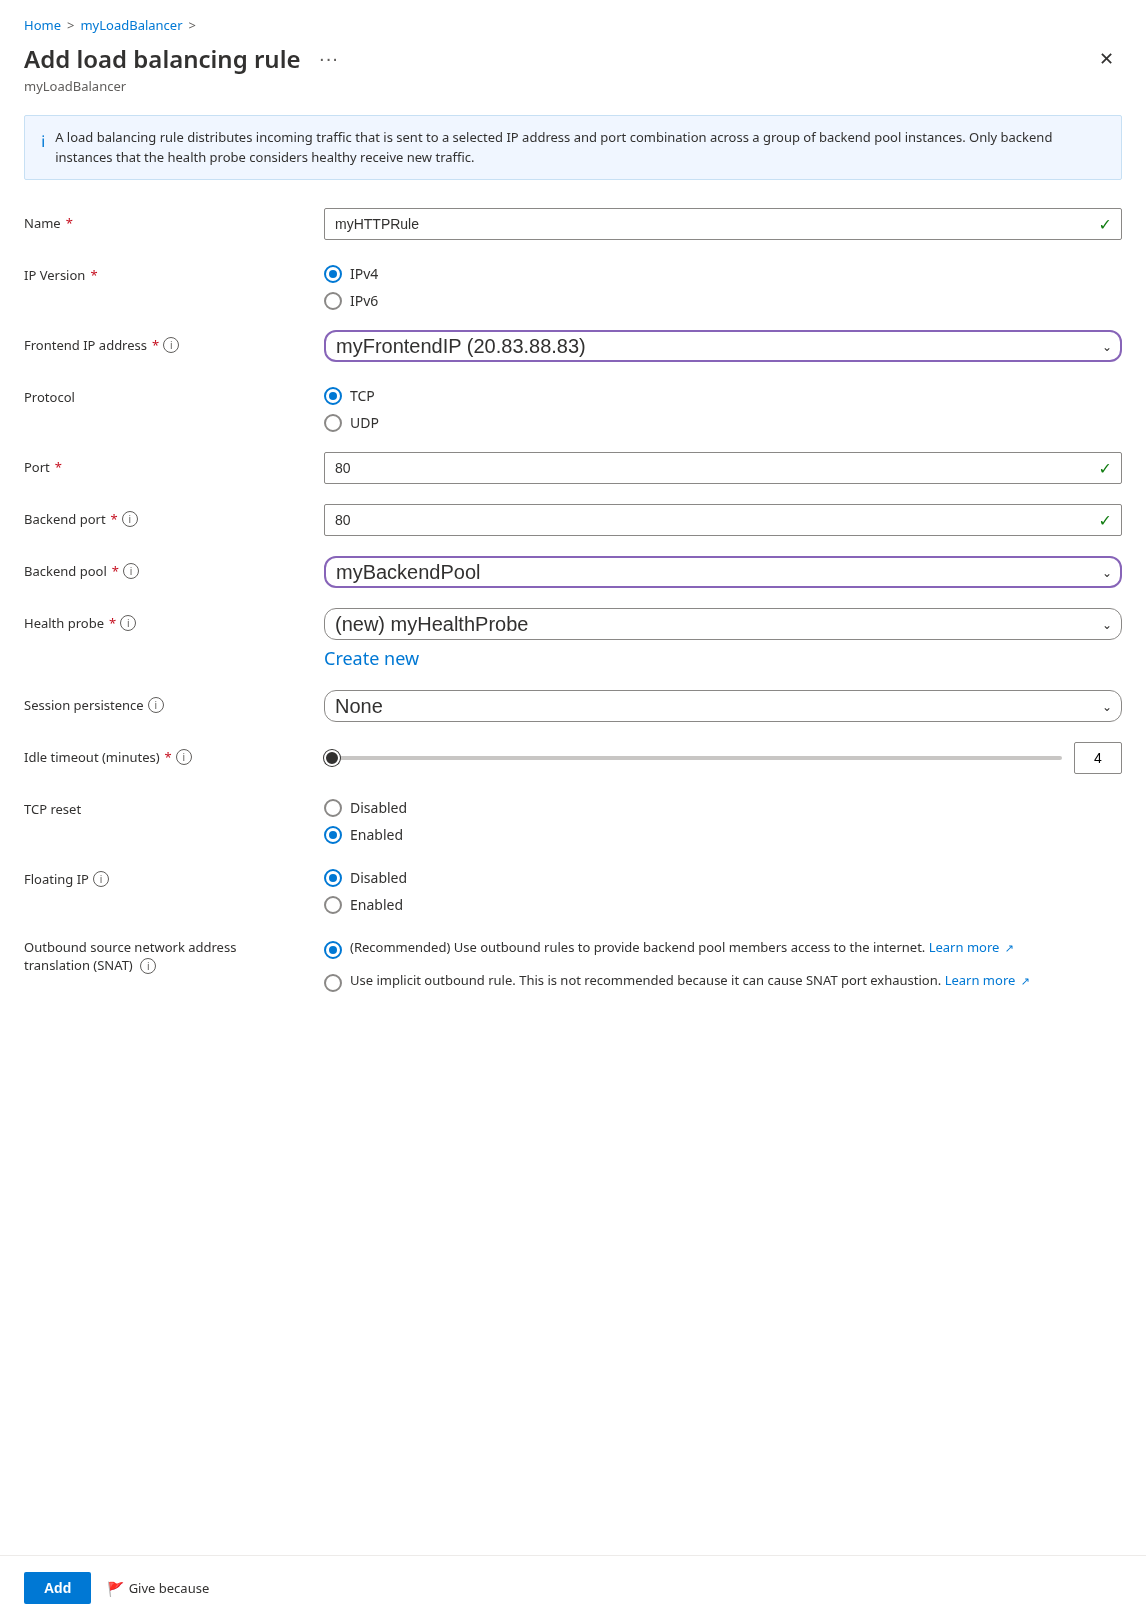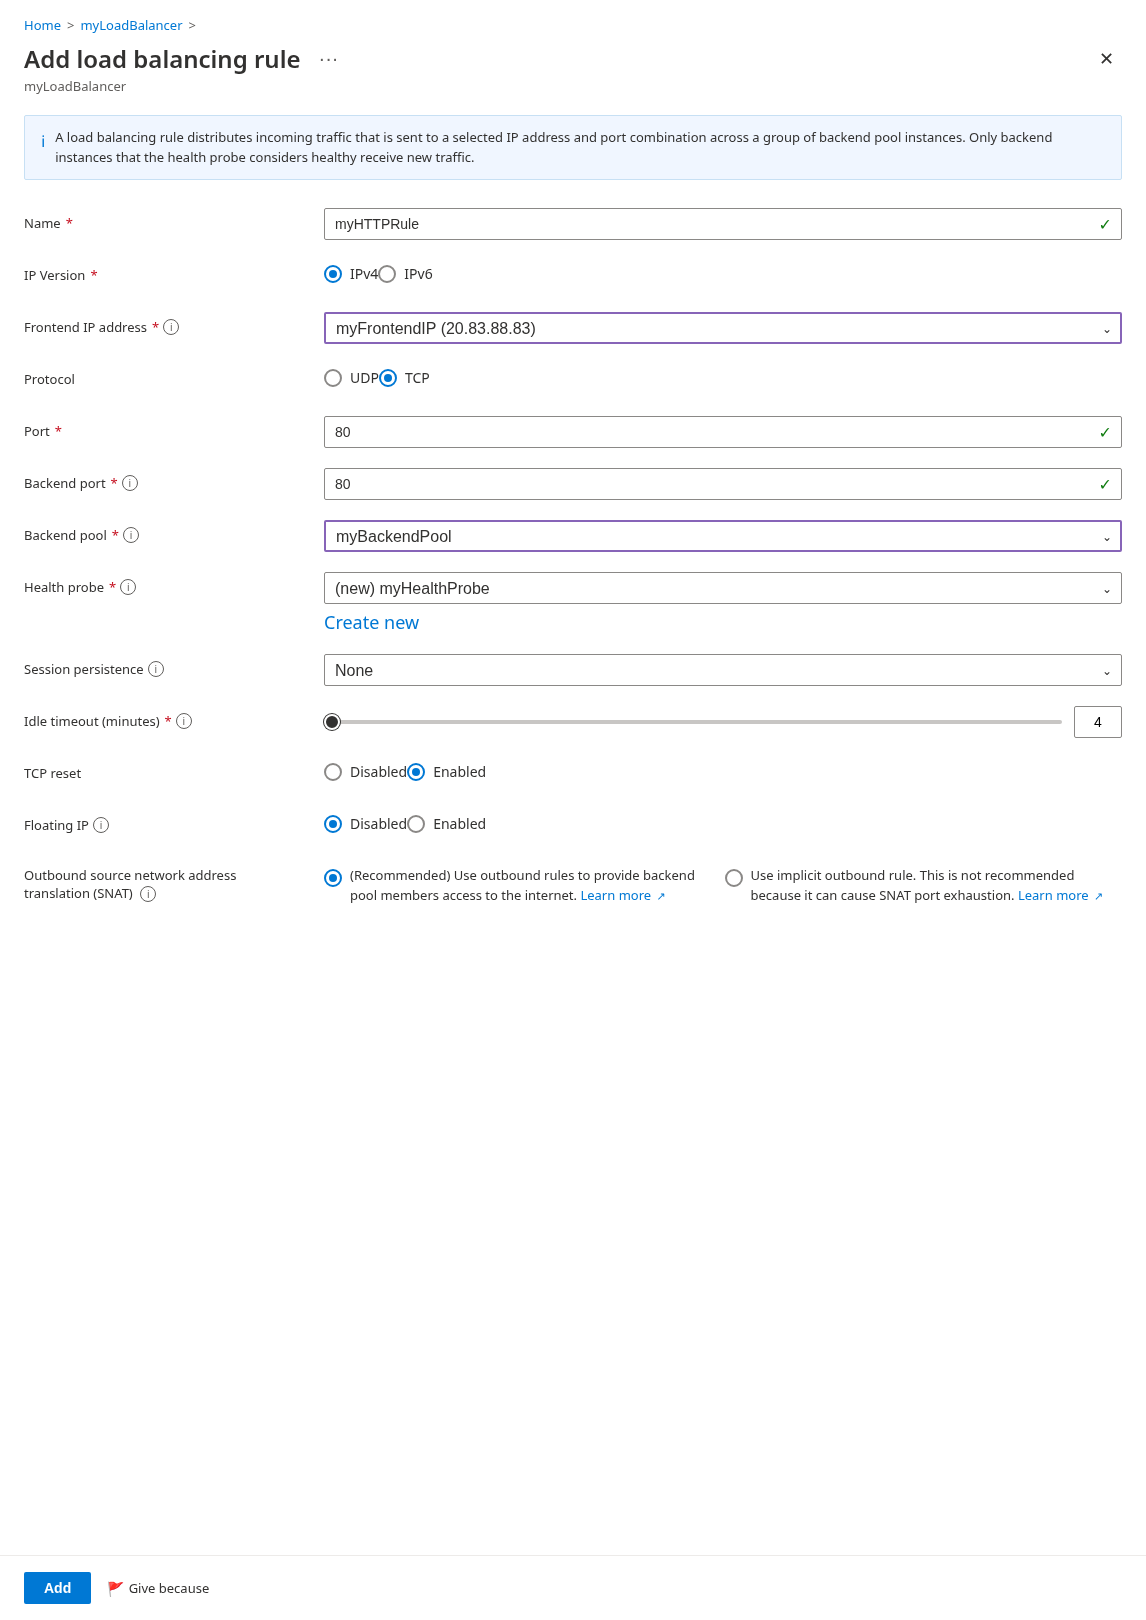--- a/index.html
+++ b/index.html
@@ -151,23 +151,23 @@
       right: 10px;
       top: 50%;
       transform: translateY(-50%);
       color: #107c10;
       font-size: 16px;
     }
     .dropdown {
       width: 100%;
       height: 32px;
       border: 1px solid #8a8886;
-      border-radius: 2px;
+      border-radius: 12px;
       padding: 0 10px;
-      font-size: 16px;
+      font-size: 20px;
       color: #323130;
       background: #fff;
       appearance: none;
       cursor: pointer;
       outline: none;
     }
     .dropdown-wrapper {
       position: relative;
     }
     .dropdown-wrapper .chevron {
@@ -178,21 +178,22 @@
       pointer-events: none;
       color: #323130;
       font-size: 12px;
     }
     .dropdown-active {
       border-color: #8764b8;
       border-width: 2px;
     }
     .radio-group {
       display: flex;
-      flex-direction: row;
+      flex-direction: column;
+      gap: 8px;
       padding-top: 4px;
     }
     .radio-item {
       display: flex;
       align-items: center;
       gap: 8px;
       cursor: pointer;
     }
     .radio-input {
       appearance: none;
@@ -262,21 +263,21 @@
       text-decoration: none;
       display: block;
       margin-top: 6px;
     }
     .health-probe-control {
       display: flex;
       flex-direction: column;
     }
     .outbound-radio-group {
       display: flex;
-      flex-direction: row;
+      flex-direction: column;
       gap: 12px;
       padding-top: 4px;
     }
     .outbound-item {
       display: flex;
       align-items: flex-start;
       gap: 8px;
     }
     .outbound-text {
       font-size: 13px;
@@ -403,26 +404,26 @@
       </div>
     </div>
 
     <div class="form-row">
       <div class="form-label">
         <span>Protocol</span>
       </div>
       <div class="form-control">
         <div class="radio-group">
           <label class="radio-item">
+            <input type="radio" class="radio-input" name="protocol" checked="" style="">
+            <span class="radio-label">TCP</span>
+          </label>
+          <label class="radio-item">
             <input type="radio" class="radio-input" name="protocol" style="">
             <span class="radio-label">UDP</span>
-          </label>
-          <label class="radio-item">
-            <input type="radio" class="radio-input" name="protocol" checked="" style="">
-            <span class="radio-label">TCP</span>
           </label>
         </div>
       </div>
     </div>
 
     <div class="form-row">
       <div class="form-label">
         <span>Port</span>
         <span class="required-star">*</span>
       </div>

